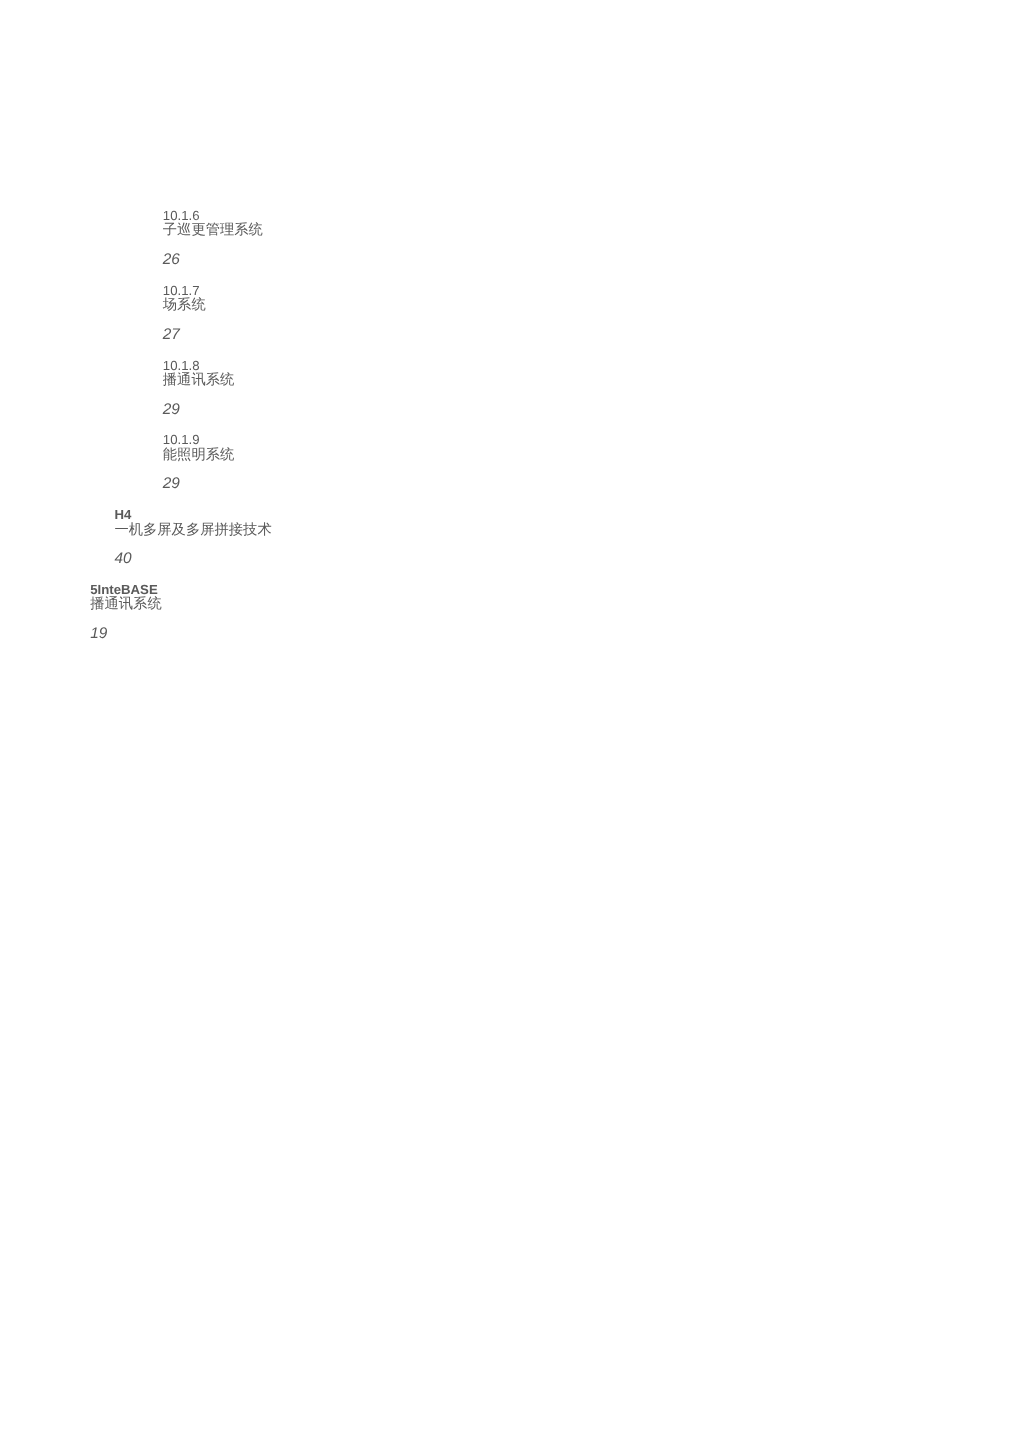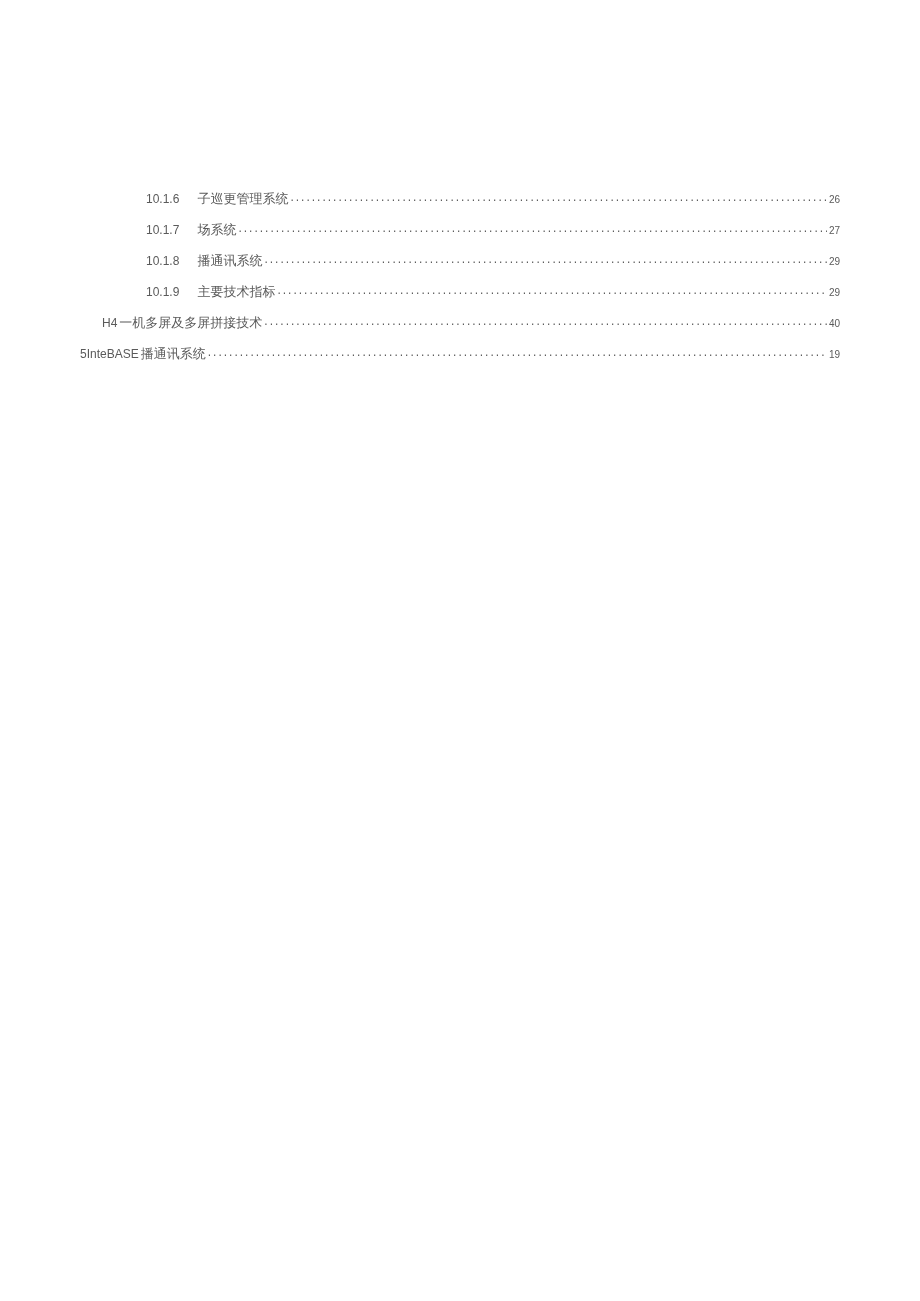--- a/index.html
+++ b/index.html
@@ -12,52 +12,54 @@
     position: relative;
   }
   .toc-line {
     display: flex;
     align-items: baseline;
     font-size: 13px;
     line-height: 1;
     margin-bottom: 16px;
     white-space: nowrap;
     overflow: hidden;
+    flex-direction: column;
   }
   .indent-2 { padding-left: 66px; }
   .indent-1 { padding-left: 22px; }
   .indent-0 { padding-left: 0; text-align: right; }
   .num {
     display: inline-block;
     margin-right: 18px;
     font-family: Arial, sans-serif;
     font-size: 12px;
   }
-  .indent-1 .num, .indent-0 .num { margin-right: 2px; }
+  .indent-1 .num, .indent-0 .num { margin-right: 2px; font-weight: bold; }
   .title { display: inline-block; }
   .leader {
     flex: 1 1 auto;
     overflow: hidden;
     position: relative;
     height: 1em;
     margin: 0 2px;
   }
   .leader::after {
     content: "........................................................................................................................................................................................................................................................................................................................................";
     position: absolute;
     left: 0;
     bottom: 0;
     letter-spacing: 2px;
     color: #5a5a5a;
     font-family: Arial, sans-serif;
     font-size: 12px;
   }
   .pg {
     font-family: Arial, sans-serif;
-    font-size: 10px;
+    font-size: 14px;
+    font-style: italic;
   }
 </style>
 </head>
 <body>
 
 <div class="page">
   <div class="toc-line indent-2">
     <span class="num">10.1.6</span>
     <span class="title">子巡更管理系统</span>
     <span class="leader"></span>
@@ -70,21 +72,21 @@
     <span class="pg">27</span>
   </div>
   <div class="toc-line indent-2">
     <span class="num">10.1.8</span>
     <span class="title">播通讯系统</span>
     <span class="leader"></span>
     <span class="pg">29</span>
   </div>
   <div class="toc-line indent-2">
     <span class="num">10.1.9</span>
-    <span class="title">主要技术指标</span>
+    <span class="title">能照明系统</span>
     <span class="leader"></span>
     <span class="pg">29</span>
   </div>
   <div class="toc-line indent-1">
     <span class="num">H4</span>
     <span class="title">一机多屏及多屏拼接技术</span>
     <span class="leader"></span>
     <span class="pg">40</span>
   </div>
   <div class="toc-line indent-0">

